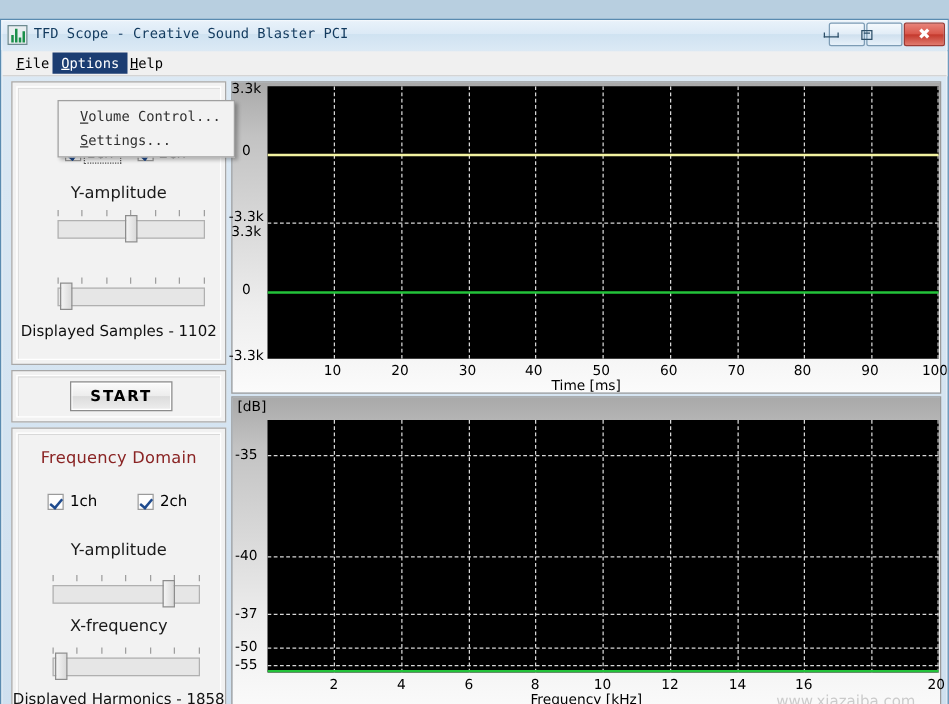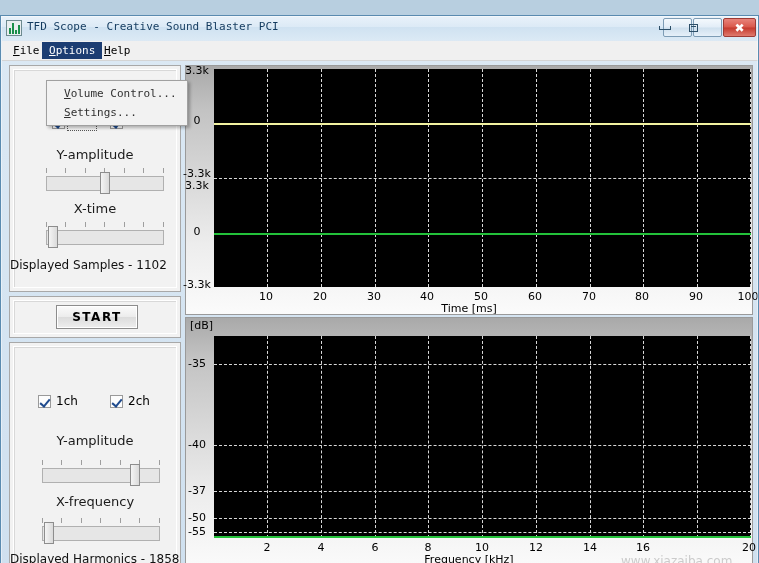--- a/index.html
+++ b/index.html
@@ -155,21 +155,21 @@
     position:absolute;left:0;right:0;top:8px;height:15px;
     background:#e6e6e6;border:1px solid #b0b0b0;box-sizing:border-box;
   }
   .sl-thumb{
     position:absolute;top:4px;width:10px;height:22px;
     background:linear-gradient(90deg,#f4f4f4,#dadada);
     border:1px solid #8d8d8d;box-sizing:border-box;
   }
 
   .infotext{
-    position:absolute;left:0;right:0;
+    position:absolute;left:0;right:0;text-align:center;
     font-family:"DejaVu Sans",sans-serif;font-size:12px;color:#111;
   }
 
   #start-btn{
     position:absolute;left:46px;top:8px;width:82px;height:24px;
     background:linear-gradient(180deg,#fbfbfb 0%,#ececec 50%,#dcdcdc 51%,#eeeeee 100%);
     border:1px solid #8c8c8c;box-sizing:border-box;
     font-family:"DejaVu Sans",sans-serif;font-size:12px;font-weight:bold;
     letter-spacing:1.5px;color:#000;cursor:pointer;
     box-shadow:inset 0 0 0 1px #fff;
@@ -297,21 +297,20 @@
             <i style="left:39px;"></i>
           <i style="left:58px;"></i>
             <i style="left:78px;"></i>
             <i style="left:97px;"></i>
             <i style="left:117px;"></i>
         </div>
         <div class="sl-track"></div>
         <div class="sl-thumb" style="left:54px;"></div>
       </div>
 
-      <div class="sliderlabel" style="top:135px;">X-time</div>
       <div class="slider" style="left:36px;top:156px;width:118px;">
         <div class="sl-ticks">
           <i style="left:0px;"></i>
             <i style="left:19px;"></i>
             <i style="left:39px;"></i>
           <i style="left:58px;"></i>
             <i style="left:78px;"></i>
             <i style="left:97px;"></i>
             <i style="left:117px;"></i>
         </div>
@@ -323,20 +322,21 @@
     </div>
 
     <div class="panel" id="panel-start">
       <div class="panel-inner"></div>
       <button id="start-btn">START</button>
     </div>
 
     <div class="panel" id="panel-freq">
       <div class="panel-inner"></div>
 
+      <div class="panel-title" style="top: 16px; color: rgb(138, 36, 36);">Frequency Domain</div>
 
       <div class="cbrow" style="top:52px;">
         <div class="cb" style="left:28px;"></div>
         <span class="cblabel" style="left:46px;">1ch</span>
         <div class="cb" style="left:100px;"></div>
         <span class="cblabel" style="left:118px;">2ch</span>
       </div>
 
       <div class="sliderlabel" style="top:90px;">Y-amplitude</div>
       <div class="slider" style="left:32px;top:117px;width:118px;">

